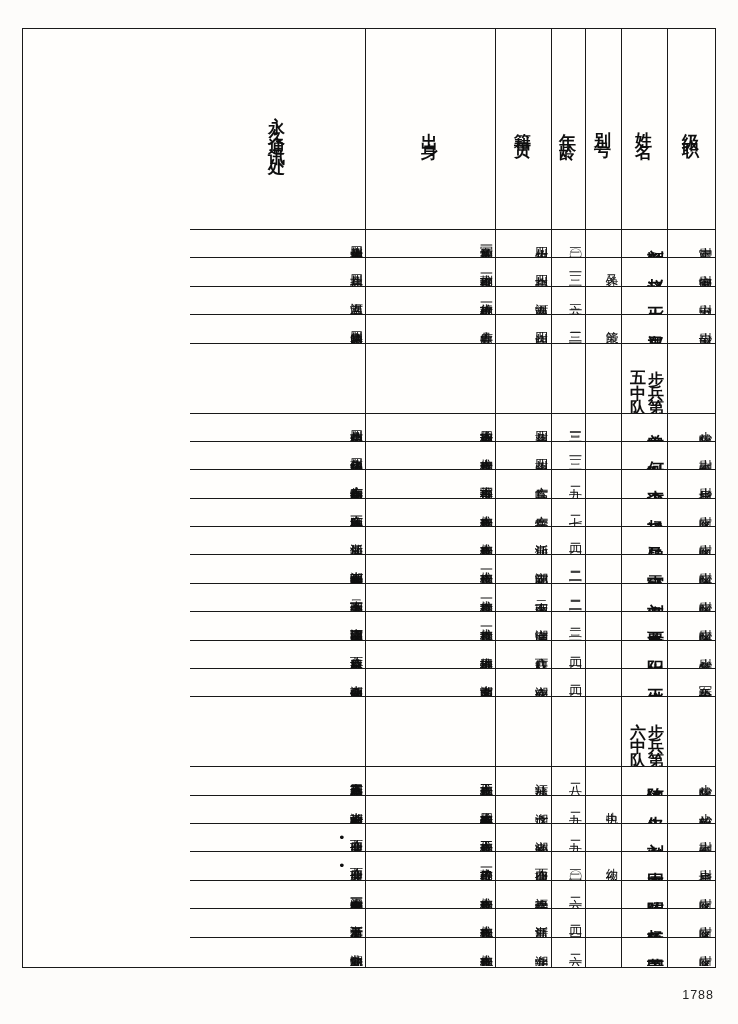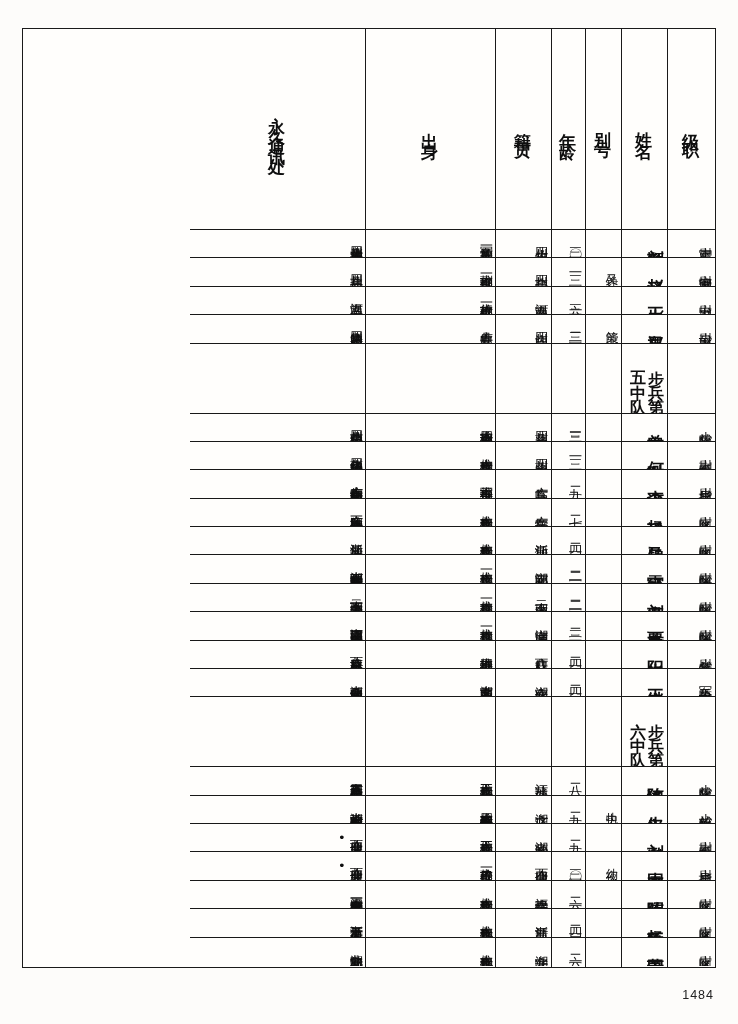--- a/index.html
+++ b/index.html
@@ -309,14 +309,14 @@
         <div class="cell txt-addr" style="height: 28.381px;">南京四象桥五马街六号</div>
         <div class="cell txt-addr" style="height: 28.381px;">湖南长沙市乡村彩铺郭家山冲江家</div>
         <div class="cell txt-addr" style="height: 28.381px;">西康会理北关•</div>
         <div class="cell txt-addr" style="height: 28.381px;">西康会理北关•</div>
         <div class="cell txt-addr" style="height: 28.381px;">闽泰宁成都青龙街一一〇号侯宅</div>
         <div class="cell txt-addr" style="height: 28.381px;">浙江新昌县下市街</div>
         <div class="cell txt-addr" style="height: 28.381px;">湖北安陆巡检司</div>
       </div>
   </div>
 
-  <div class="pageno">1484</div>
+  <div class="pageno">1788</div>
 </div>
 
 </body></html>

